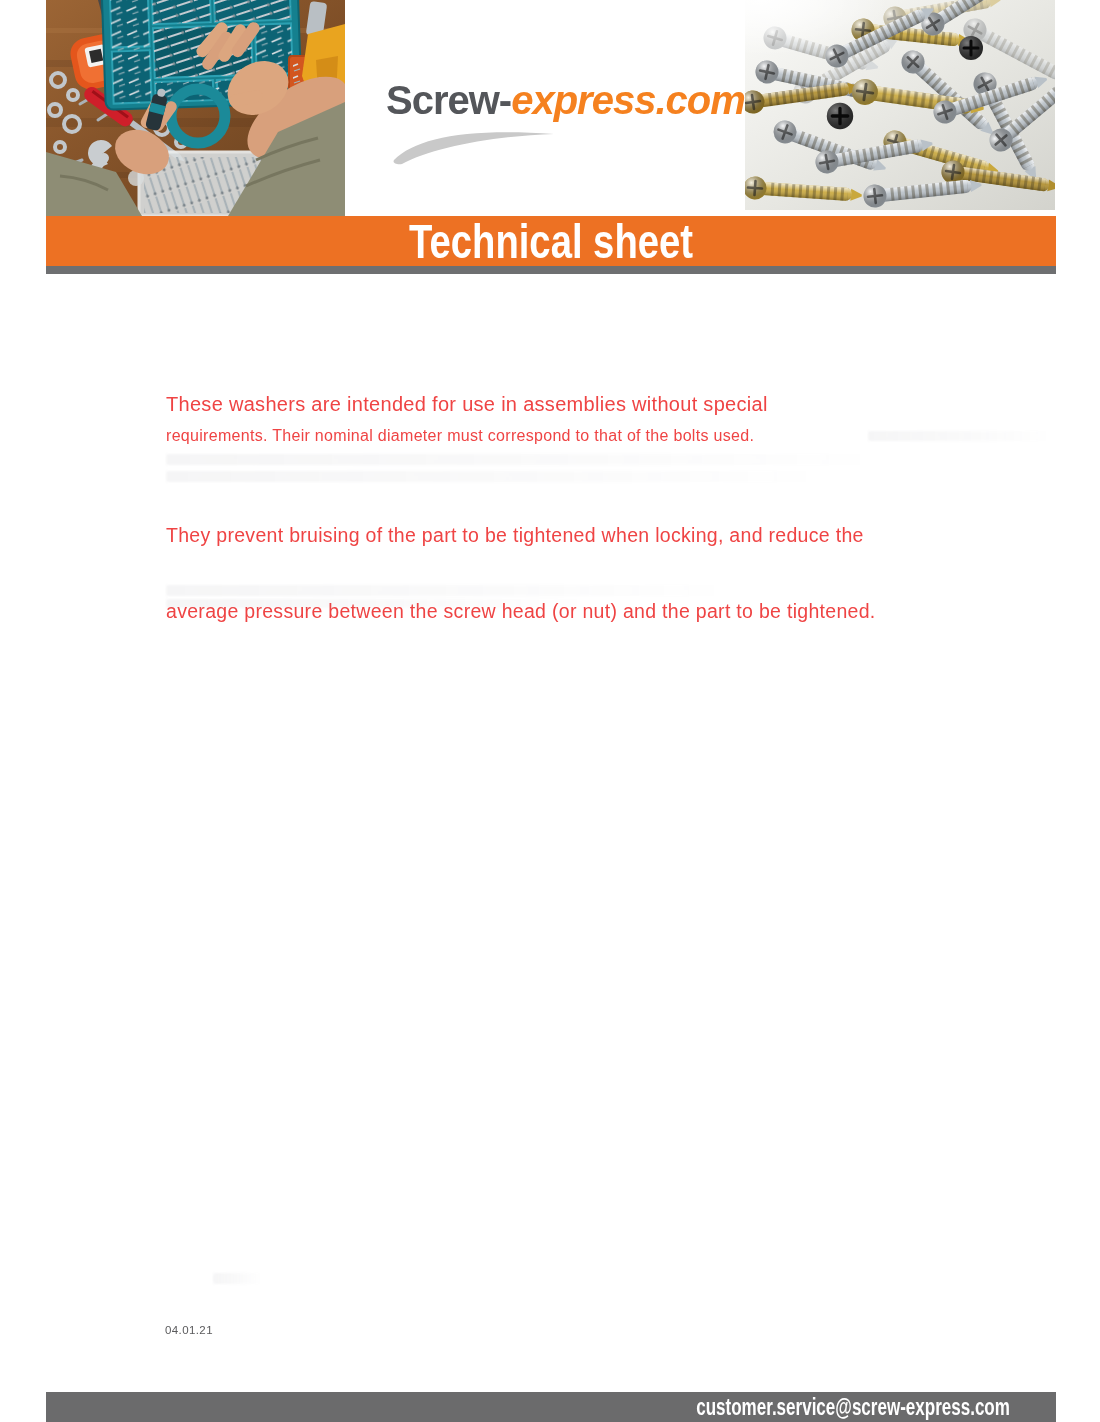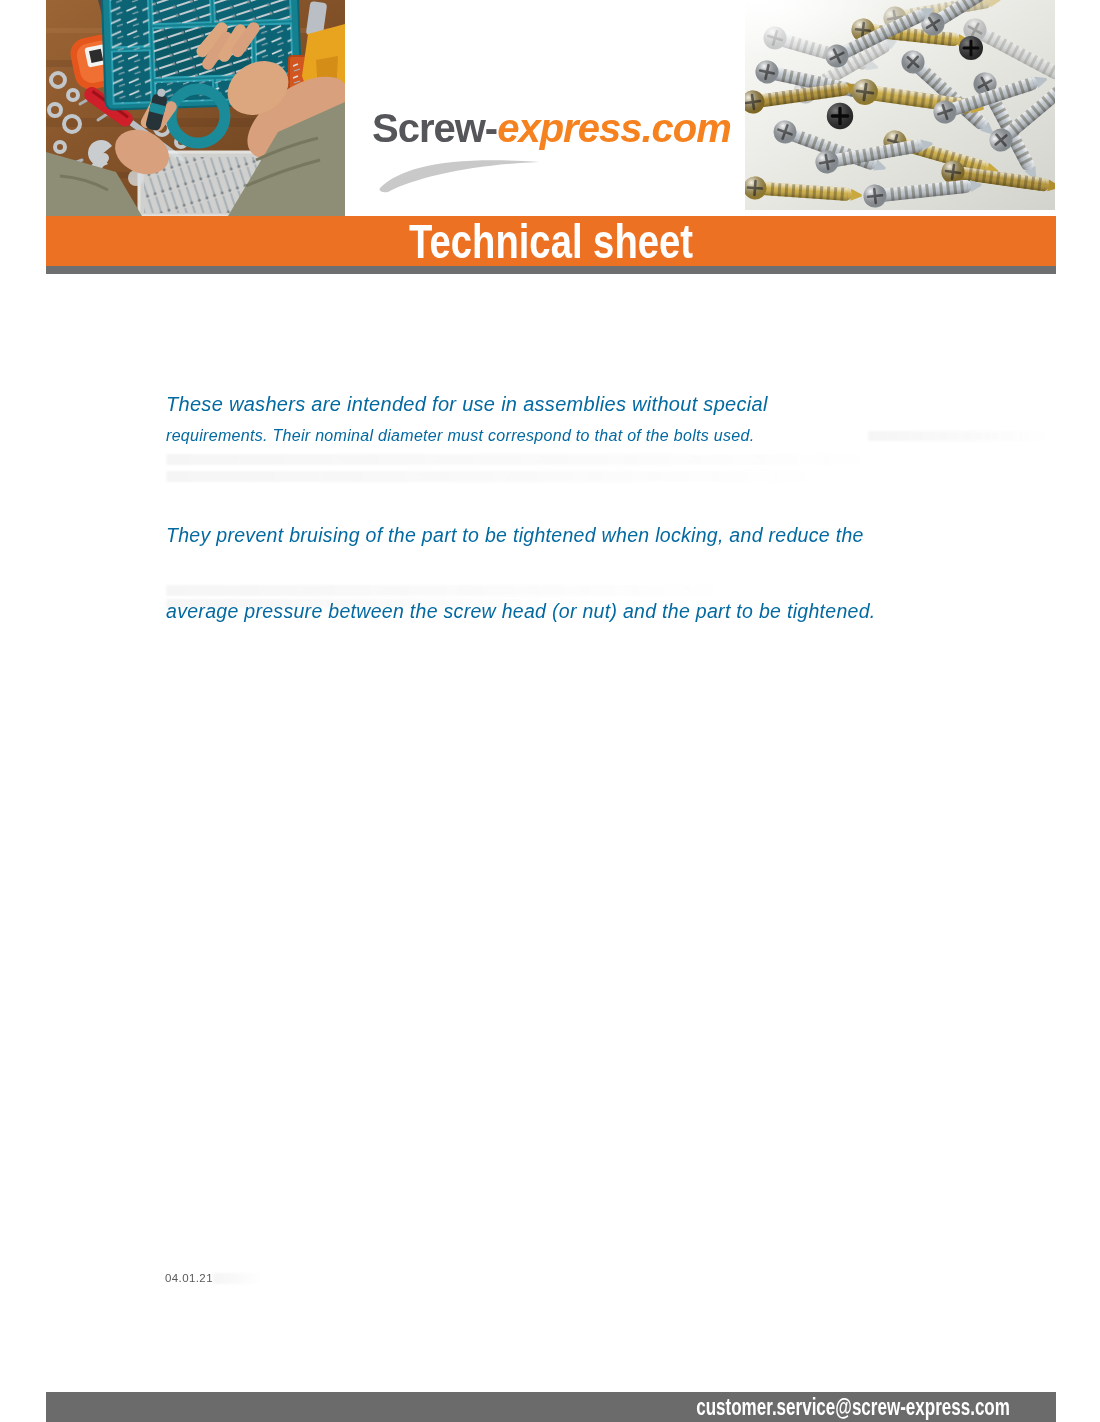--- a/index.html
+++ b/index.html
@@ -5,54 +5,54 @@
   html,body{margin:0;padding:0;background:#ffffff;}
   .page{
     position:relative;width:1100px;height:1422px;background:#ffffff;overflow:hidden;
     font-family:"Liberation Sans",sans-serif;
   }
   
   .photo{position:absolute;top:0;overflow:hidden;}
   .photo-left{left:46px;width:299px;height:216px;}
   .photo-right{left:745px;width:310px;height:210px;}
   .photo svg{display:block;}
-  .logo{position:absolute;left:372px;top:80px;width:360px;height:90px;white-space:nowrap;margin-top:28px;}
+  .logo{position:absolute;left:386px;top:80px;width:360px;height:90px;white-space:nowrap;}
   .logo-text{font-size:40px;font-weight:bold;letter-spacing:-1px;line-height:40px;}
   .logo-dark{color:#54565a;}
   .logo-orange{color:#f5811f;font-style:italic;}
   .swoosh{position:absolute;left:2px;top:44px;}
   .banner{
     position:absolute;left:46px;top:216px;width:1010px;height:58px;
     background:#ed7123;text-align:center;
   }
   .banner-title{
     display:inline-block;color:#ffffff;font-weight:bold;font-size:49px;line-height:51px;
     transform:scaleX(0.78);transform-origin:center;letter-spacing:0px;
   }
   .banner-underline{
     position:absolute;left:46px;top:266px;width:1010px;height:8px;background:#6e6f71;
   }
   
-  .line{position:absolute;margin:0;color:#0369a1;letter-spacing:0.3px;white-space:nowrap;font-style:italic;}
+  .line{position:absolute;margin:0;color:#ef4444;letter-spacing:0.3px;white-space:nowrap;}
   .p1l1{left:166px;top:393px;font-size:20px;}
   .p1l2{left:166px;top:427px;font-size:16px;}
   .p2l1{left:166px;top:524px;font-size:19.5px;text-align:right;}
   .p2l2{left:166px;top:559px;font-size:19.5px;margin-top:41px;}
   .ghost{
     position:absolute;height:11px;border-radius:2px;filter:blur(1.2px);
     background:linear-gradient(90deg,rgba(120,120,130,0.07),rgba(120,120,130,0.035) 60%,rgba(120,120,130,0));
   }
   .g1{left:166px;top:454px;width:710px;}
   .g2{left:166px;top:471px;width:655px;}
   .g3{left:868px;top:431px;width:182px;height:10px;}
   .g4{left:166px;top:585px;width:560px;}
   .g5{left:166px;top:599px;width:420px;height:9px;}
   .g6{left:213px;top:1273px;width:48px;height:11px;}
   .date{
-    position:absolute;left:165px;top:1272px;font-size:11.5px;color:#5a5a5c;letter-spacing:0.4px;
+    position:absolute;left:165px;top:1324px;font-size:11.5px;color:#5a5a5c;letter-spacing:0.4px;
   }
   
   .footer{
     position:absolute;left:46px;top:1392px;width:1010px;height:31px;background:#6b6b6c;
   }
   .footer-email{
     position:absolute;right:46px;top:0;color:#ffffff;font-weight:bold;font-size:23px;
     line-height:31px;transform:scaleX(0.74);transform-origin:right center;white-space:nowrap;
   }
 </style>

